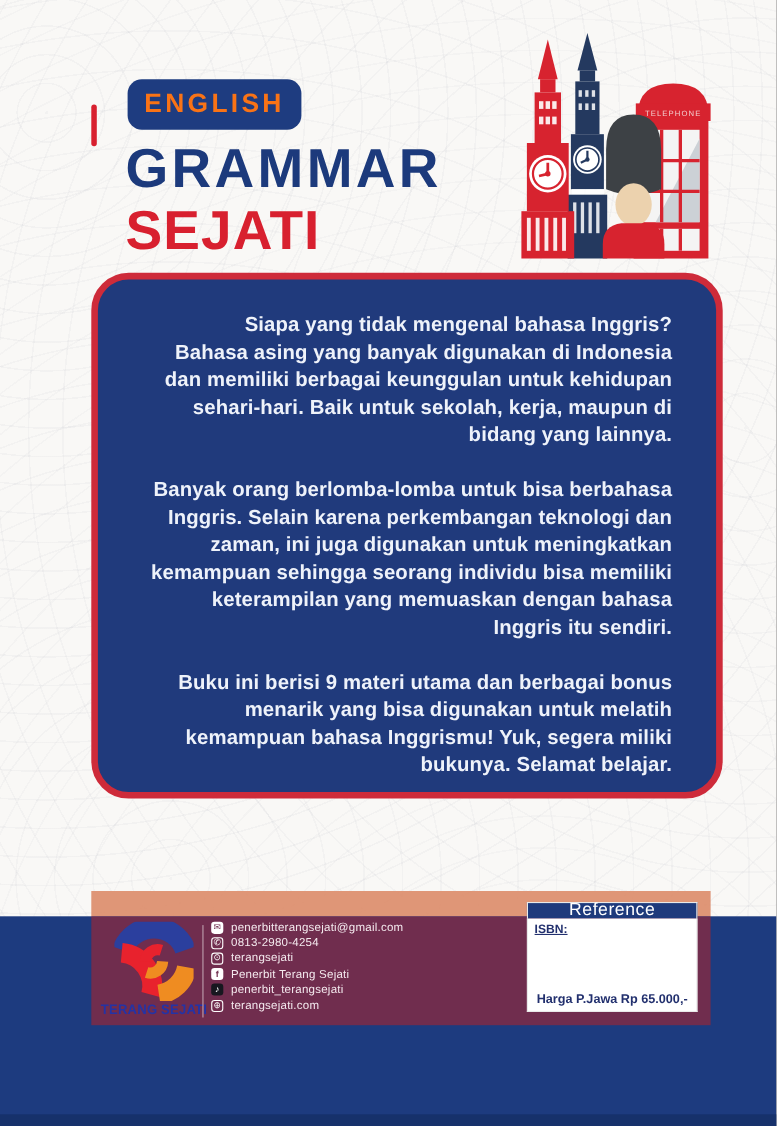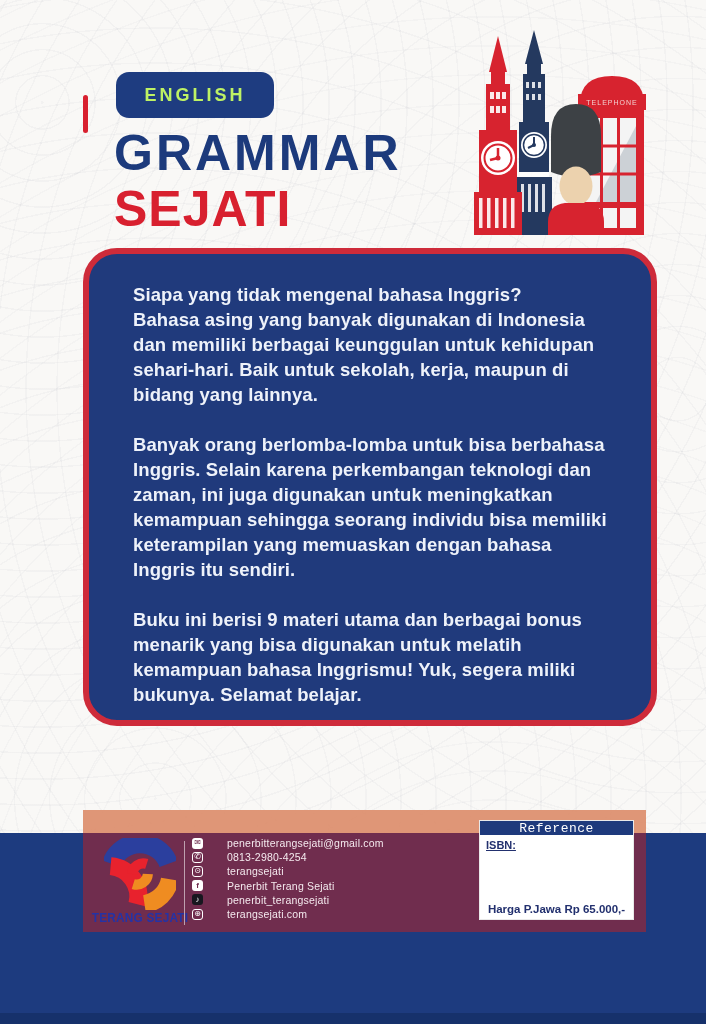--- a/index.html
+++ b/index.html
@@ -10,65 +10,65 @@
       repeating-radial-gradient(circle at 6% 10%, rgba(125,130,150,0.055) 0 1.4px, transparent 1.4px 26px),
       repeating-radial-gradient(circle at 96% 38%, rgba(125,130,150,0.05) 0 1.4px, transparent 1.4px 31px),
       repeating-radial-gradient(circle at 22% 78%, rgba(125,130,150,0.05) 0 1.4px, transparent 1.4px 35px),
       repeating-radial-gradient(circle at 70% 98%, rgba(125,130,150,0.045) 0 1.4px, transparent 1.4px 29px),
       #f9f8f6;
   }
   .red-dash{position:absolute;left:83px;top:95px;width:5px;height:38px;border-radius:3px;background:#d8202f;}
   .title-badge{
     position:absolute;left:116px;top:72px;width:158px;height:46px;border-radius:13px;
     background:#1e3c80;display:flex;align-items:center;justify-content:center;
-    color:#bef264;font-size:18px;font-weight:bold;letter-spacing:3px;
+    color:#f97316;font-size:24px;font-weight:bold;letter-spacing:3px;
   }
   .title-grammar{
     position:absolute;left:114px;top:124px;font-size:50px;font-weight:700;
     color:#1c3a7c;letter-spacing:3px;
   }
   .title-hacks{
     position:absolute;left:114px;top:180px;font-size:50px;font-weight:800;
     color:#d8202f;letter-spacing:1px;
   }
   .illustration{position:absolute;left:448px;top:30px;}
   .synopsis-panel{
     position:absolute;left:83px;top:248px;width:574px;height:478px;box-sizing:border-box;
     background:#203a7c;border:6px solid #ce2b3a;border-radius:34px;
-    padding:28px 40px 0 44px;color:#eef2fa;
+    padding:28px 40px 0 44px;color:#eef2fa;text-align:right;
   }
   .synopsis-panel p{
     margin:0 0 25px 0;font-size:18.5px;line-height:25px;font-weight:600;
     white-space:pre-line;letter-spacing:0.1px;
   }
   .blue-band{position:absolute;left:0;top:833px;width:706px;height:191px;background:#1d3b7f;}
   .blue-band-bottom{position:absolute;left:0;top:1013px;width:706px;height:11px;background:#16316b;}
   .salmon-strip{position:absolute;left:83px;top:810px;width:563px;height:23px;background:#dd9070;opacity:.95;}
   .footer-panel{position:absolute;left:83px;top:833px;width:563px;height:99px;background:#702d4e;}
   .logo-block{position:absolute;left:88px;top:838px;width:104px;text-align:center;}
   .logo-mark{display:block;margin:0 auto;}
   .logo-text{
     display:block;margin-top:1px;font-size:12.5px;font-weight:bold;color:#2433a6;
     letter-spacing:0.2px;transform:scaleX(0.95);white-space:nowrap;
   }
   .v-separator{position:absolute;left:184px;top:841px;width:1px;height:84px;background:rgba(255,255,255,0.55);}
   .contacts{position:absolute;left:192px;top:836px;}
   .contact-row{display:flex;align-items:center;height:14.2px;}
-  .contact-row .label{font-size:10.5px;color:#f4e9ee;margin-left:24px;letter-spacing:0.2px;}
+  .contact-row .label{font-size:10.5px;color:#f4e9ee;margin-left:7px;letter-spacing:0.2px;}
   .c-icon{
     width:11px;height:11px;border-radius:3px;box-sizing:border-box;flex:none;
     display:flex;align-items:center;justify-content:center;font-size:8px;line-height:1;
   }
   .c-icon.outline{border:1px solid #fff;color:#fff;}
   .c-icon.solid{background:#fff;color:#702d4e;font-weight:bold;}
   .c-icon.dark{background:#17171f;color:#fff;}
   .reference-box{position:absolute;left:479px;top:820px;width:155px;}
   .ref-header{
-    height:14px;background:#1e3a7c;color:#fff;font-size:13px;letter-spacing:0.5px;
-    display:flex;align-items:center;justify-content:center;border:1px solid #e9e9e9;border-bottom:none;font-family:Liberation Mono, monospace;
+    height:14px;background:#1e3a7c;color:#fff;font-size:16px;letter-spacing:0.5px;
+    display:flex;align-items:center;justify-content:center;border:1px solid #e9e9e9;border-bottom:none;
   }
   .ref-body{position:relative;height:84px;background:#fff;border:1px solid #e9e9e9;border-top:none;}
   .ref-isbn{position:absolute;left:6px;top:4px;font-size:11px;font-weight:bold;color:#22306e;text-decoration:underline;}
   .ref-price{position:absolute;left:0;right:0;bottom:4px;text-align:center;font-size:11.5px;font-weight:600;color:#22306e;}
 </style>
 </head>
 <body>
 
 <div class="page">
 

